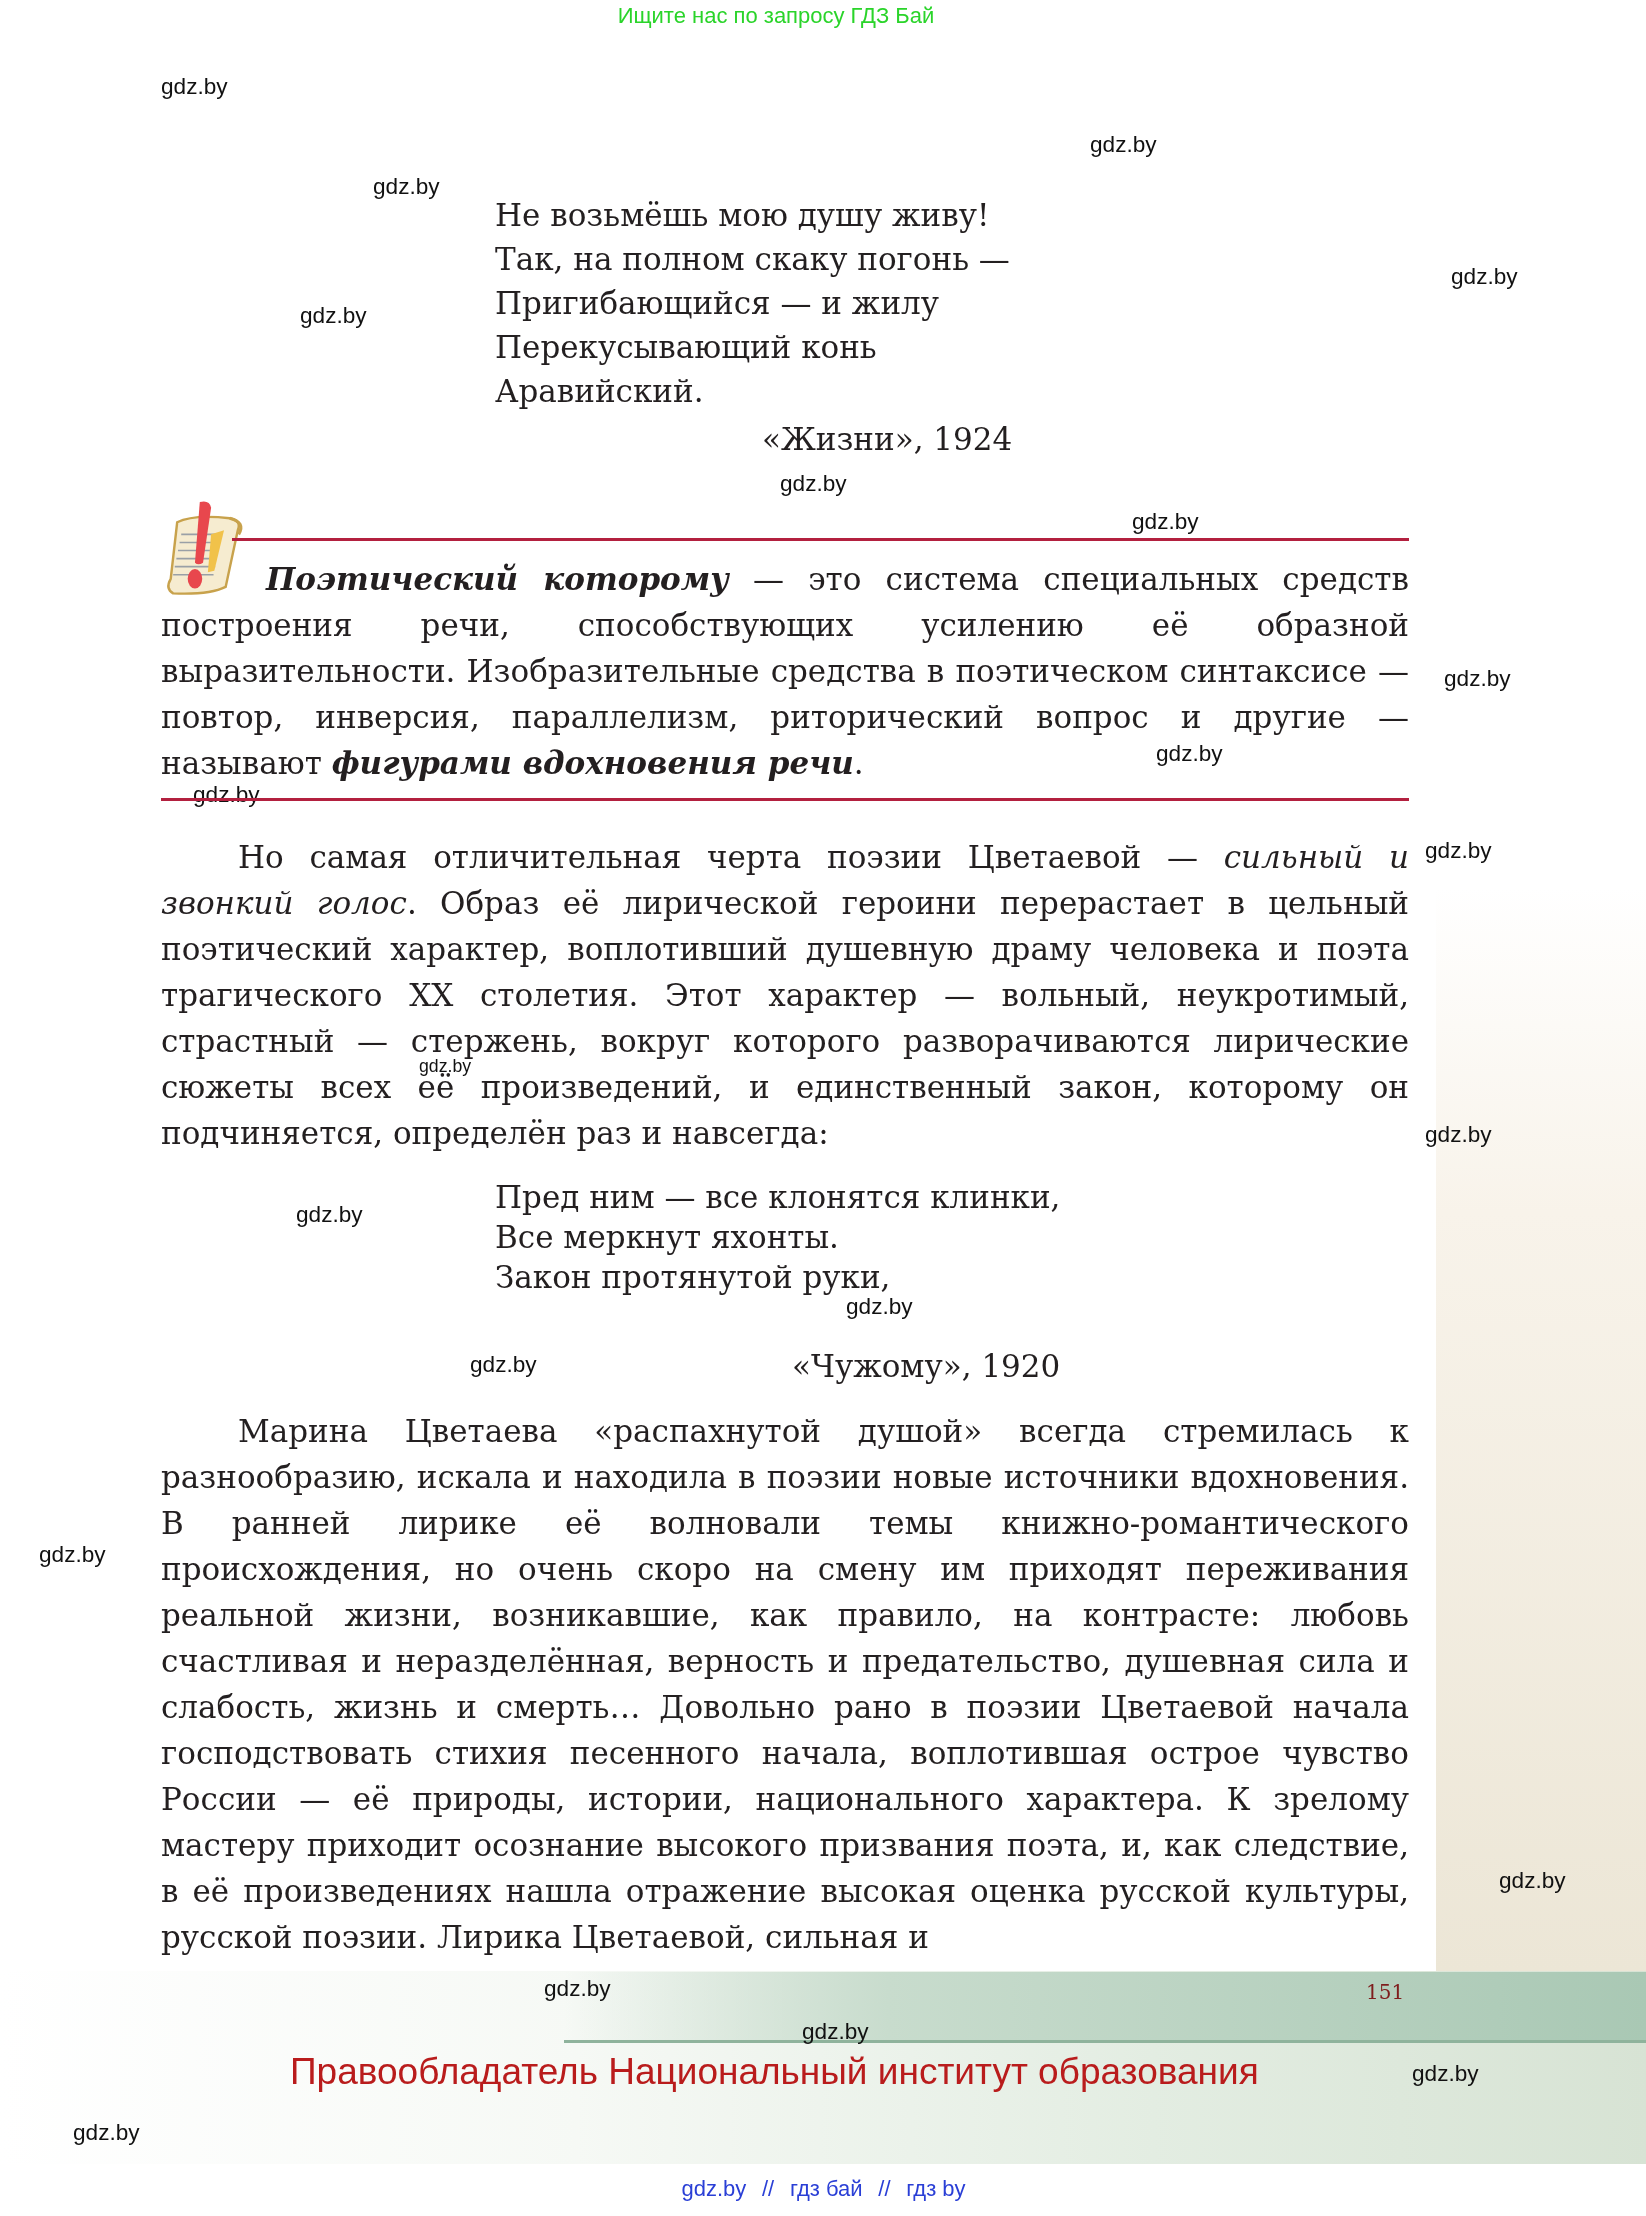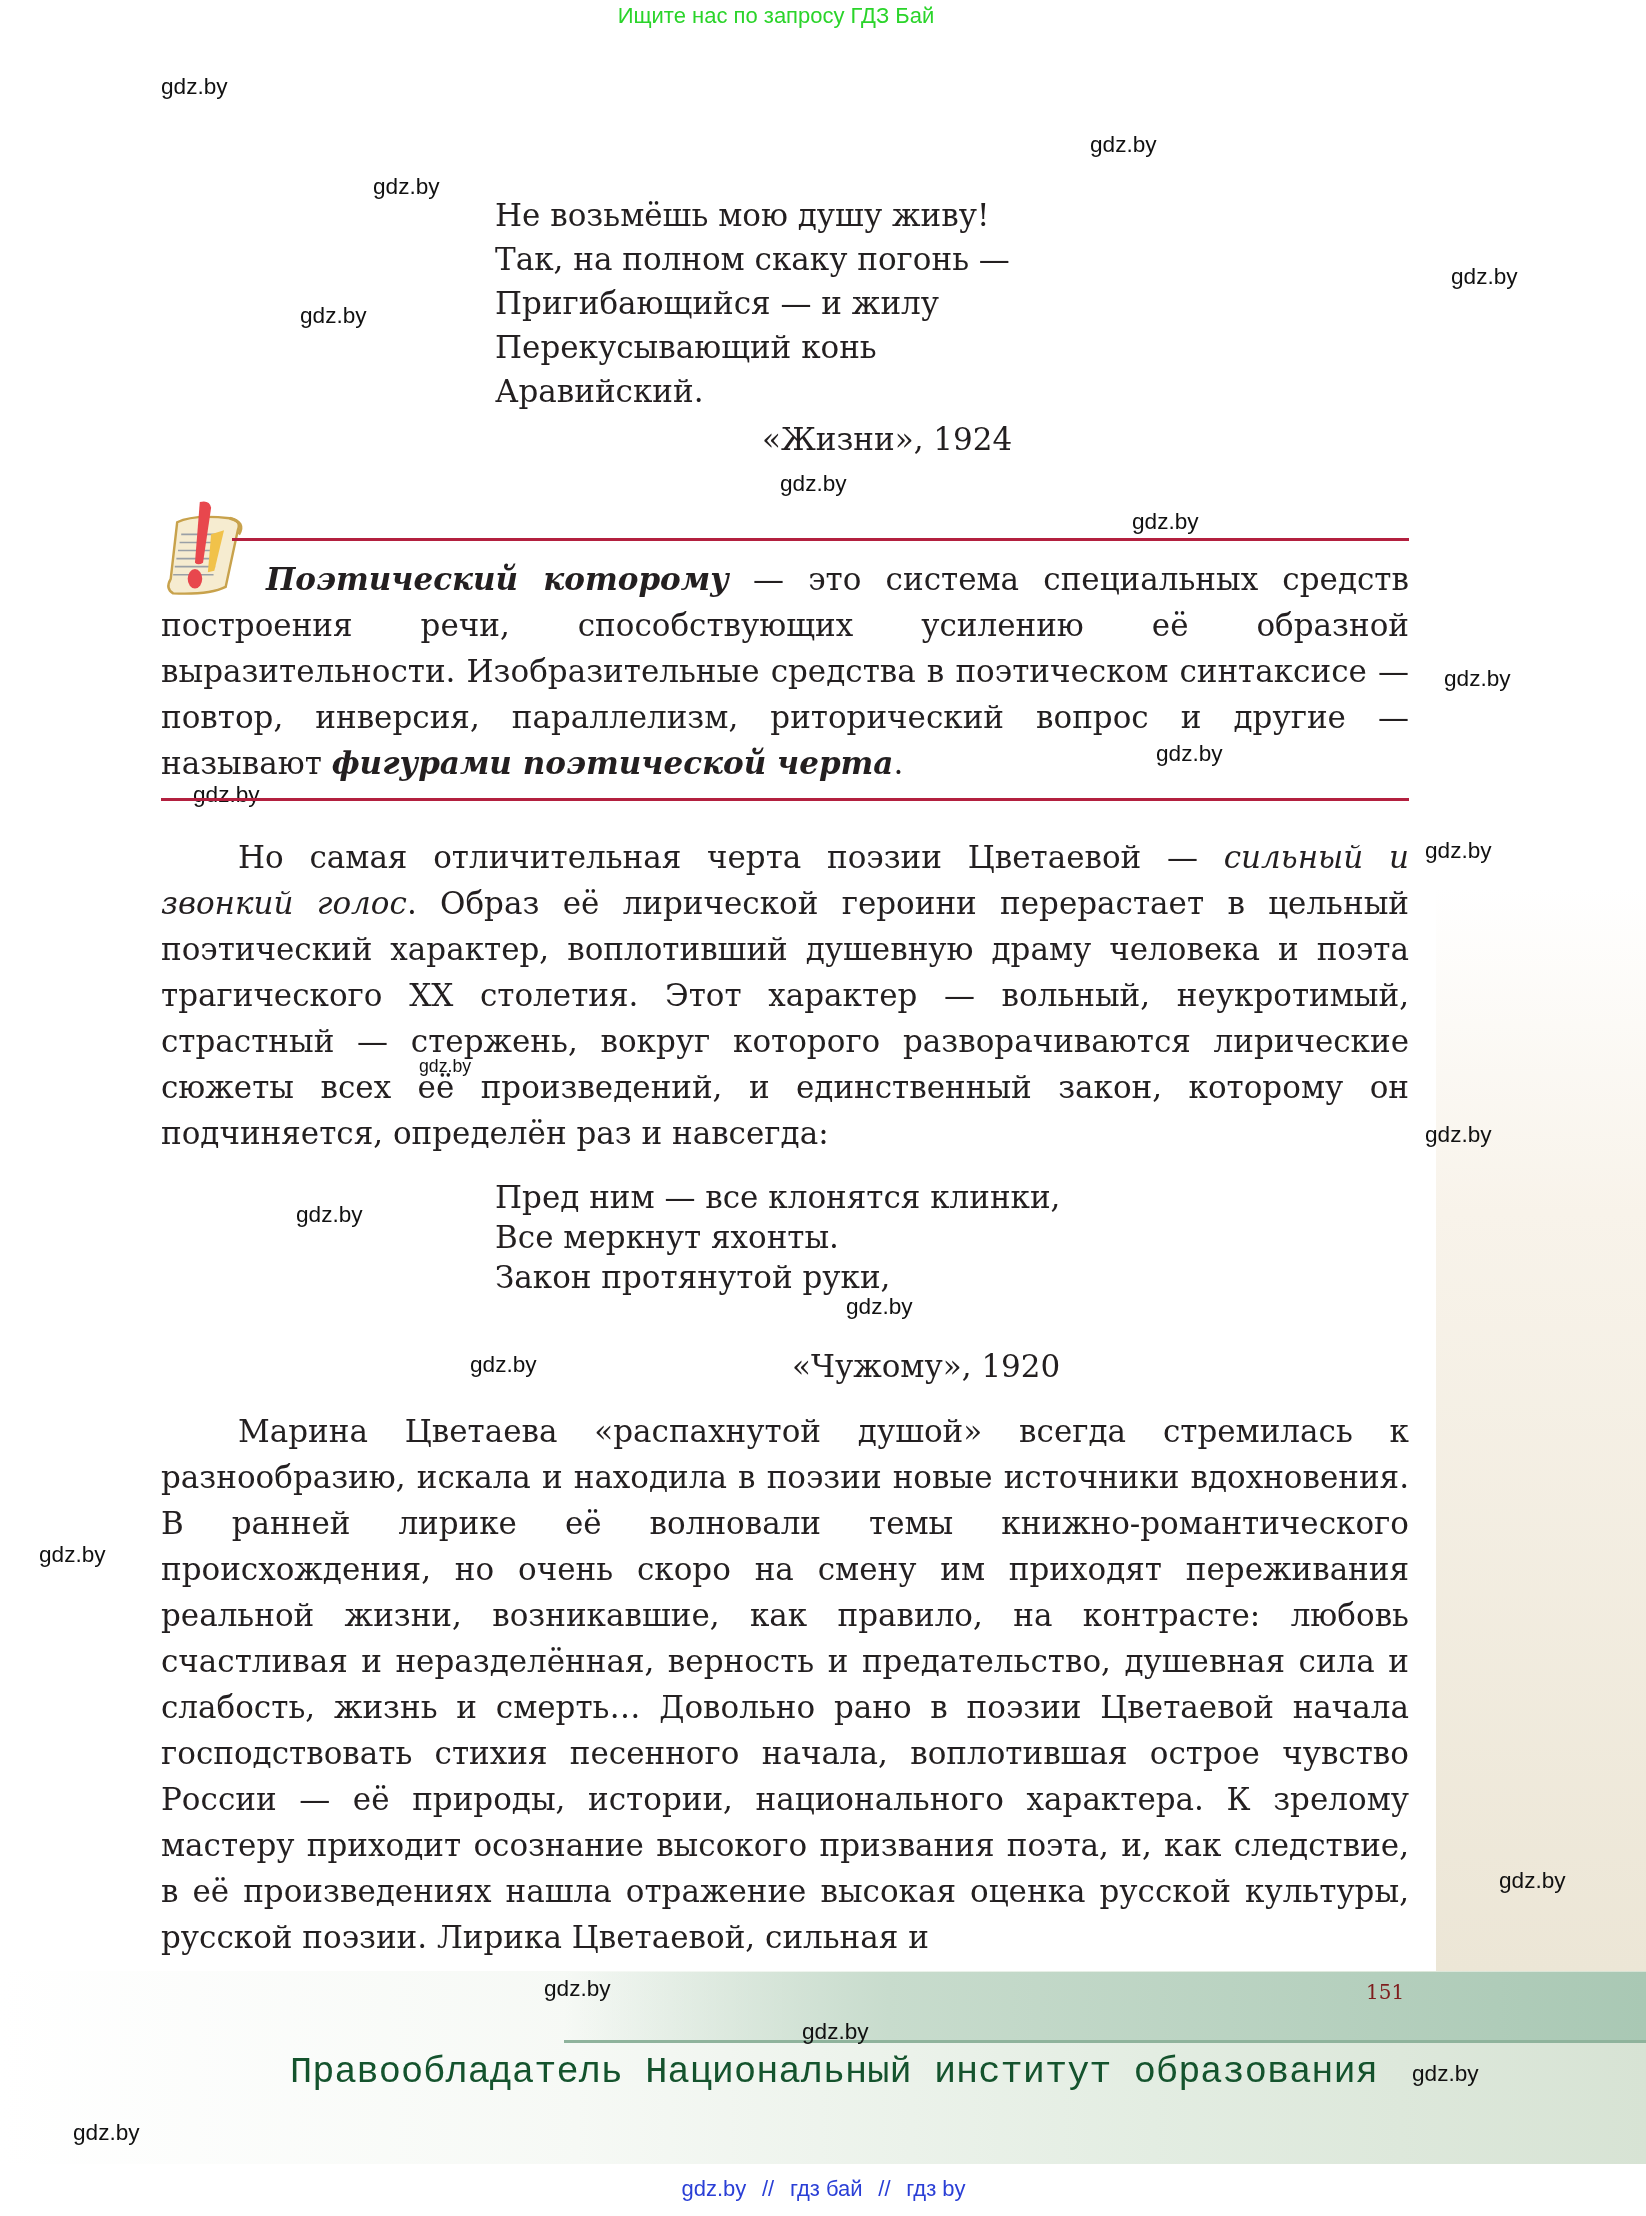--- a/index.html
+++ b/index.html
@@ -47,21 +47,21 @@
   .para {
     position: absolute; left: 161px; width: 1248px;
     font-size: 31px; line-height: 46px; text-align: justify;
     text-indent: 77px;
   }
   .page-number {
     position: absolute; left: 1366px; top: 1980px; font-size: 20px; color: #7f1d1d;
   }
   .copyright {
     position: absolute; left: 290px; top: 2051px;
-    font-family: Liberation Mono, monospace; font-size: 37px; color: #14532d;
+    font-family: Liberation Sans, sans-serif; font-size: 37px; color: #b91c1c;
     white-space: nowrap;
   }
   .bottom-links {
     position: absolute; left: 0; top: 2176px; width: 1647px; text-align: center;
     font-family: "Liberation Sans", sans-serif; font-size: 22px; color: #2a3fd6;
   }
   .bottom-links span { margin: 0 4.8px; }
 </style>
 </head>
 <body>
@@ -114,21 +114,21 @@
       <line x1="19" y1="75" x2="69" y2="75"></line>
     <line x1="17" y1="85" x2="67" y2="85"></line>
       <line x1="15" y1="95" x2="65" y2="95"></line>
   </g>
   <path d="M62 45 L78 40 L66 90 L58 92 Z" fill="#f1c24a"></path>
   <path d="M48 5 Q60 2 62 12 L52 80 Q46 84 42 80 Z" fill="#e8474d"></path>
   <ellipse cx="42" cy="100" rx="9" ry="12" fill="#e8474d"></ellipse>
 </svg>
 <div class="red-rule" style="top:538px"></div>
 <div class="definition">
-  <div class="first"><span class="bi">Поэтический которому</span><span> — это система специальных средств построения речи, способствующих усилению её образной выразительности. Изобразительные средства в поэтическом синтаксисе — повтор, инверсия, параллелизм, риторический вопрос и другие — называют </span><span class="bi">фигурами поэтической черта</span><span>.</span></div>
+  <div class="first"><span class="bi">Поэтический которому</span><span> — это система специальных средств построения речи, способствующих усилению её образной выразительности. Изобразительные средства в поэтическом синтаксисе — повтор, инверсия, параллелизм, риторический вопрос и другие — называют </span><span class="bi">фигурами вдохновения речи</span><span>.</span></div>
 </div>
 <div class="red-rule bottom" style="top:798px"></div>
 
 <div class="para" style="top:834px"><span>Но самая отличительная черта поэзии Цветаевой — </span><span class="it">сильный и звонкий голос</span><span>. Образ её лирической героини перерастает в цельный поэтический характер, воплотивший душевную драму человека и поэта трагического XX столетия. Этот характер — вольный, неукротимый, страстный — стержень, вокруг которого разворачиваются лирические сюжеты всех её произведений, и единственный закон, которому он подчиняется, определён раз и навсегда:</span></div>
 
 <div class="poem" style="top:1177px;line-height:40px">
   <div class="line">Пред ним — все клонятся клинки,</div>
   <div class="line">Все меркнут яхонты.</div>
   <div class="line">Закон протянутой руки,</div>
 </div>

